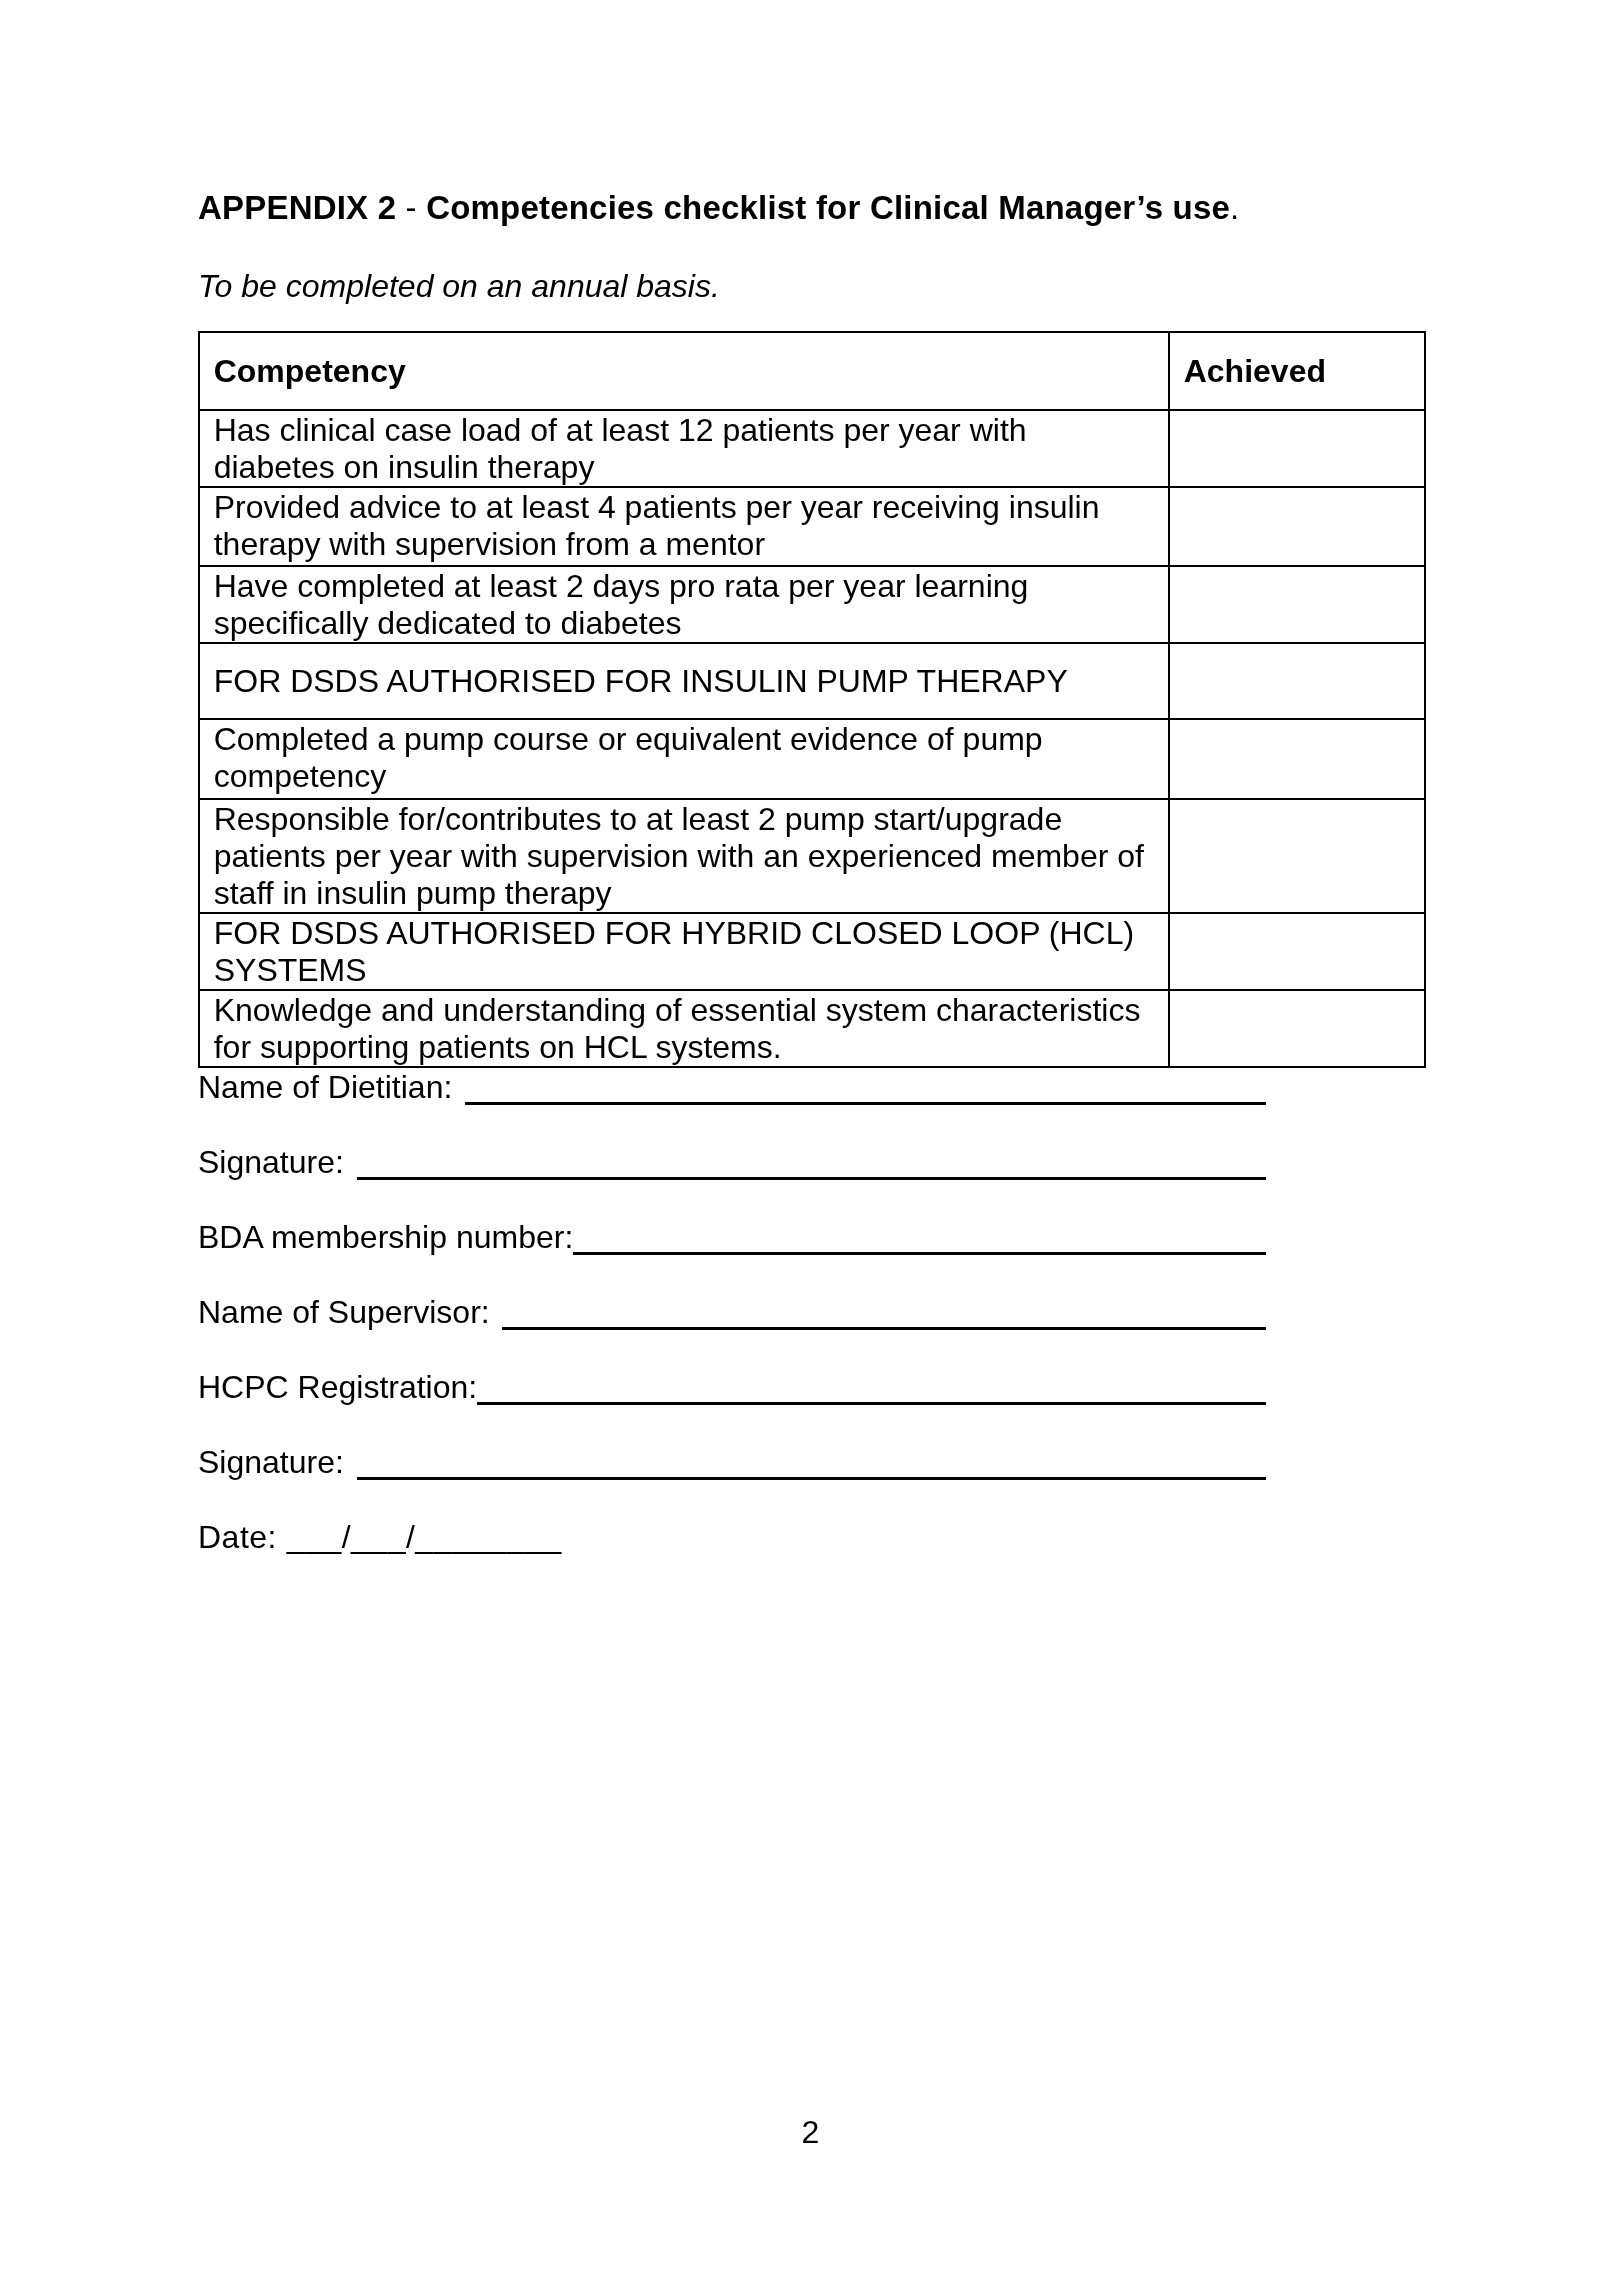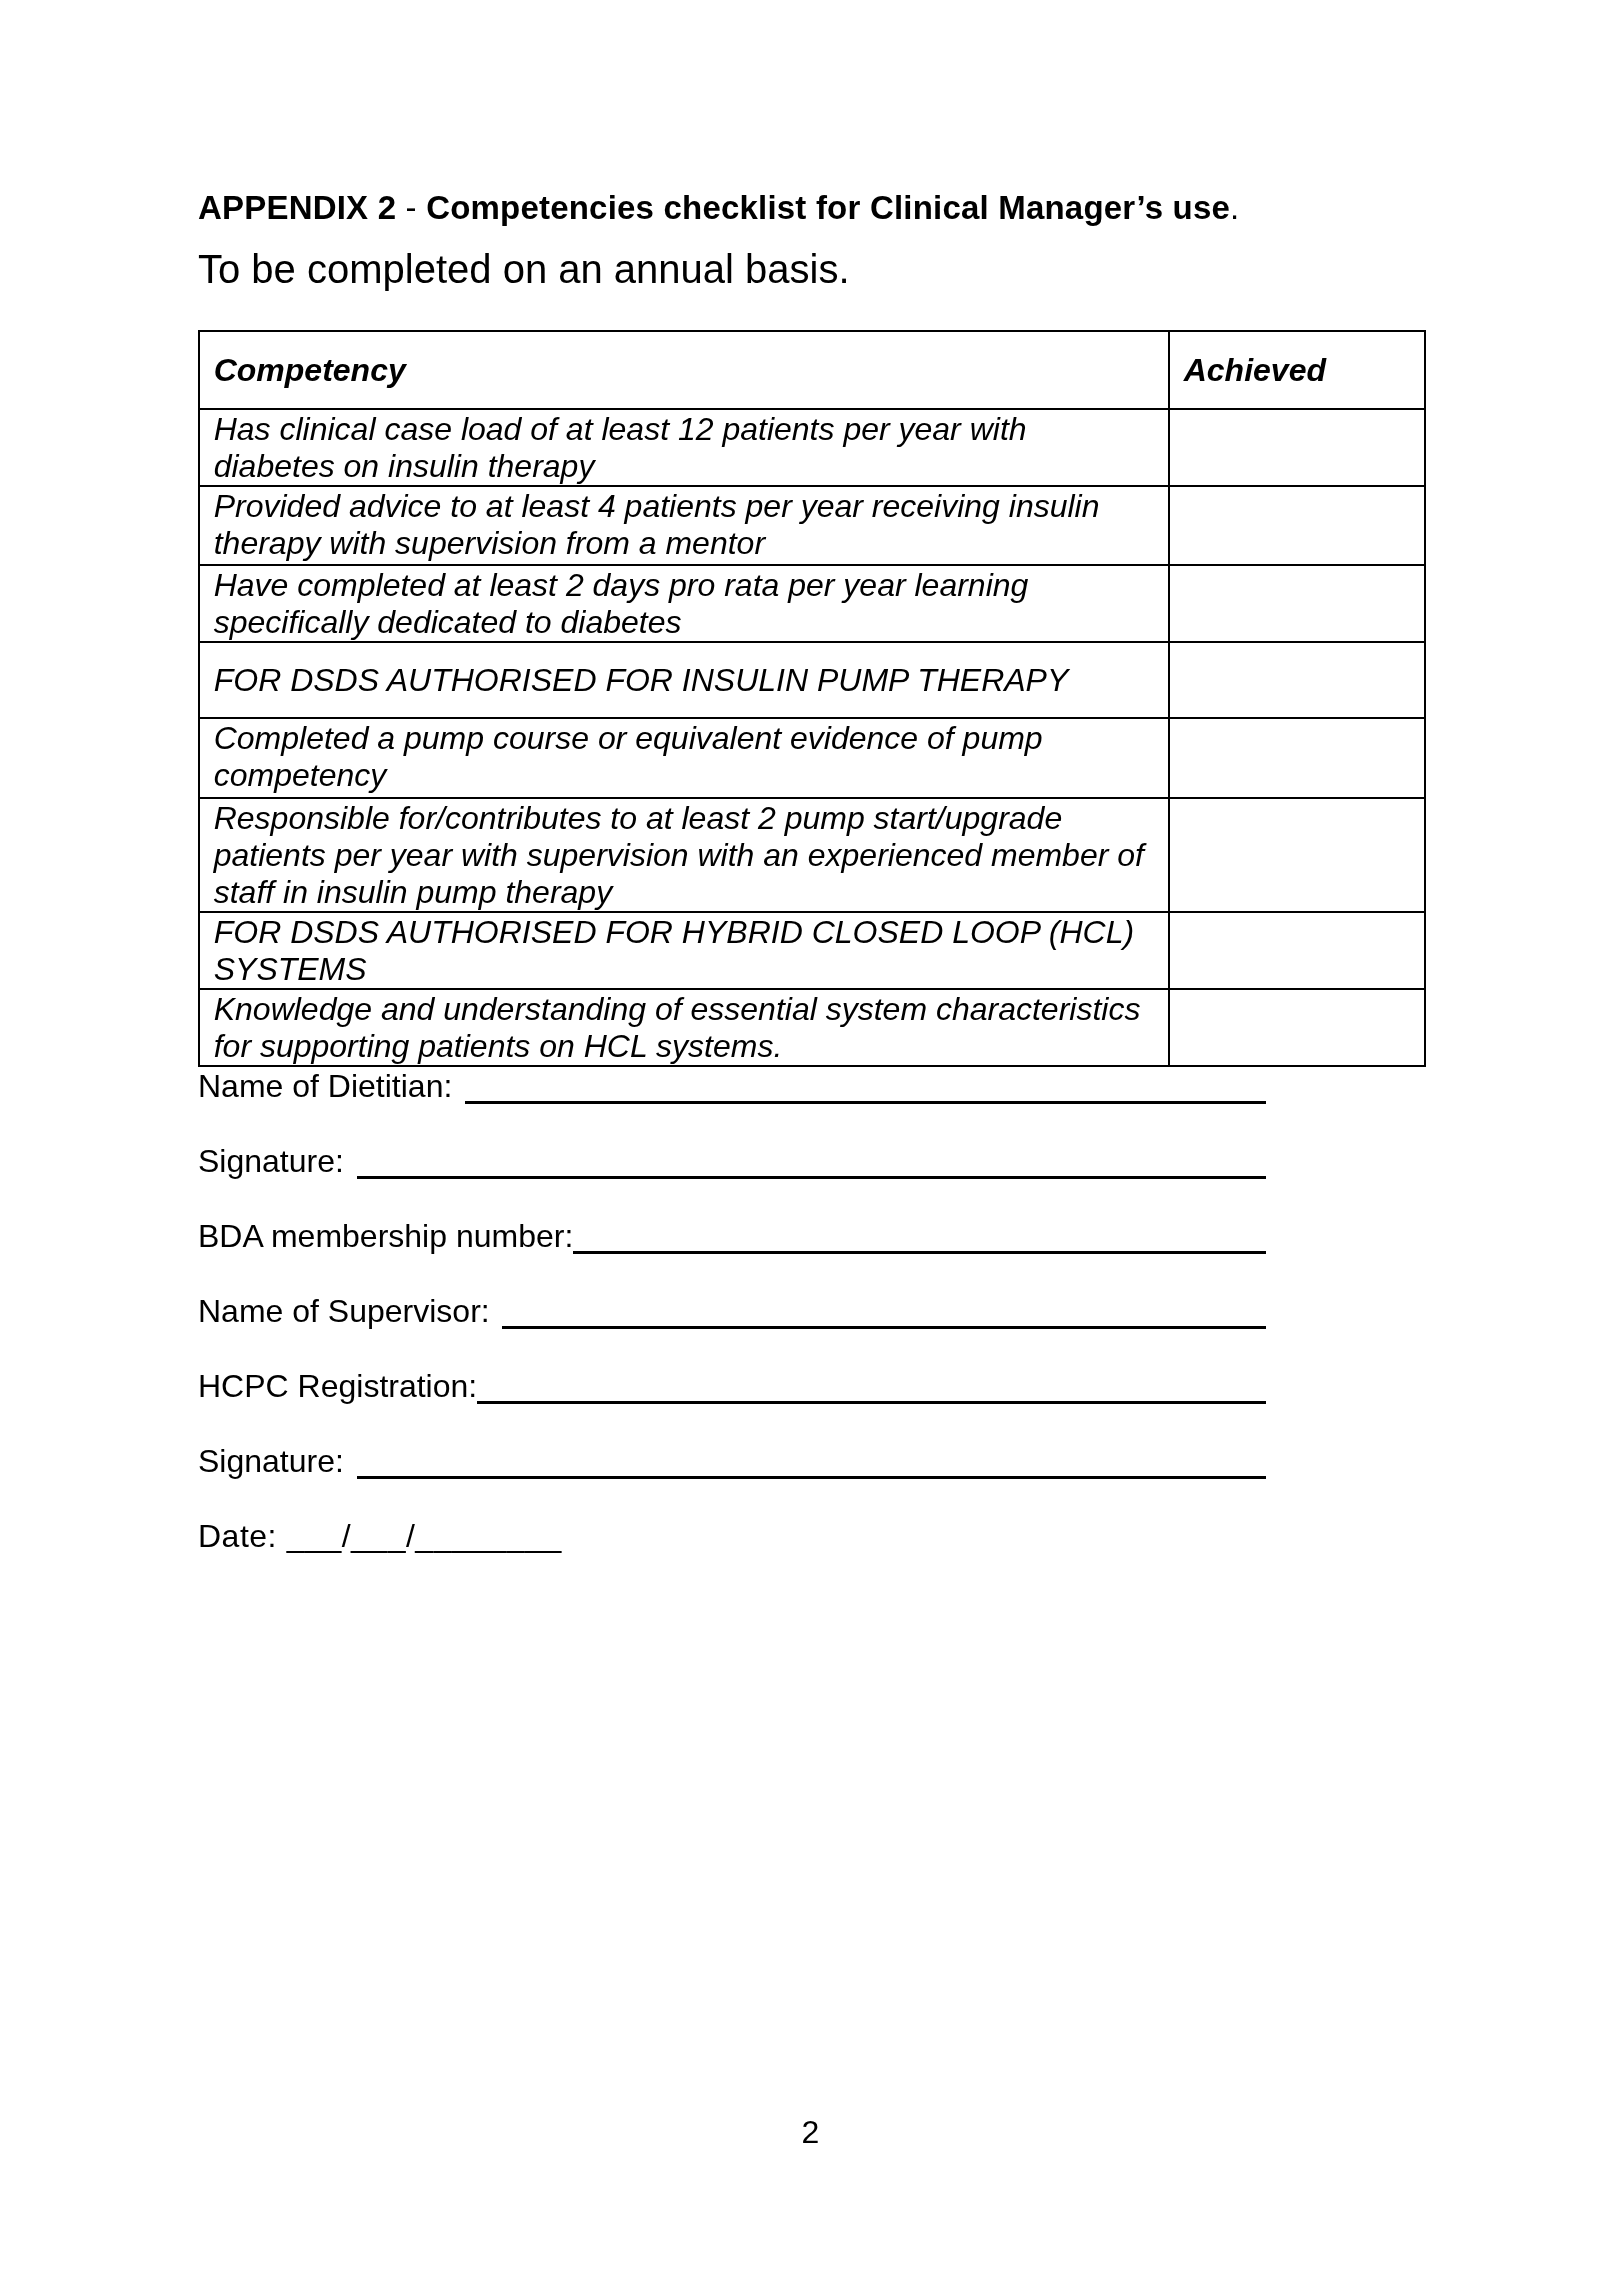--- a/index.html
+++ b/index.html
@@ -18,31 +18,31 @@
     margin-top: 188px;
     font-size: 33px;
     line-height: 40px;
     font-weight: bold;
     letter-spacing: 0.2px;
     white-space: nowrap;
   }
   .doc-title .regular { font-weight: normal; }
 
   .intro {
-    margin-top: 22px;
-    font-size: 40px;
+    margin-top: 39px;
+    font-size: 32px;
     line-height: 39px;
+    font-style: italic;
   }
 
   table.comp-table {
-    margin-top: 41px;
+    margin-top: 25px;
     border-collapse: collapse;
     table-layout: fixed;
     width: 1226px;
-    font-style: italic;
   }
   table.comp-table col.c1 { width: 970px; }
   table.comp-table col.c2 { width: 256px; }
   table.comp-table th, table.comp-table td {
     border: 2.9px solid #000000;
     font-size: 32px;
     line-height: 37px;
     padding: 1px 13.7px 0 13.7px;
     vertical-align: top;
     text-align: left;

